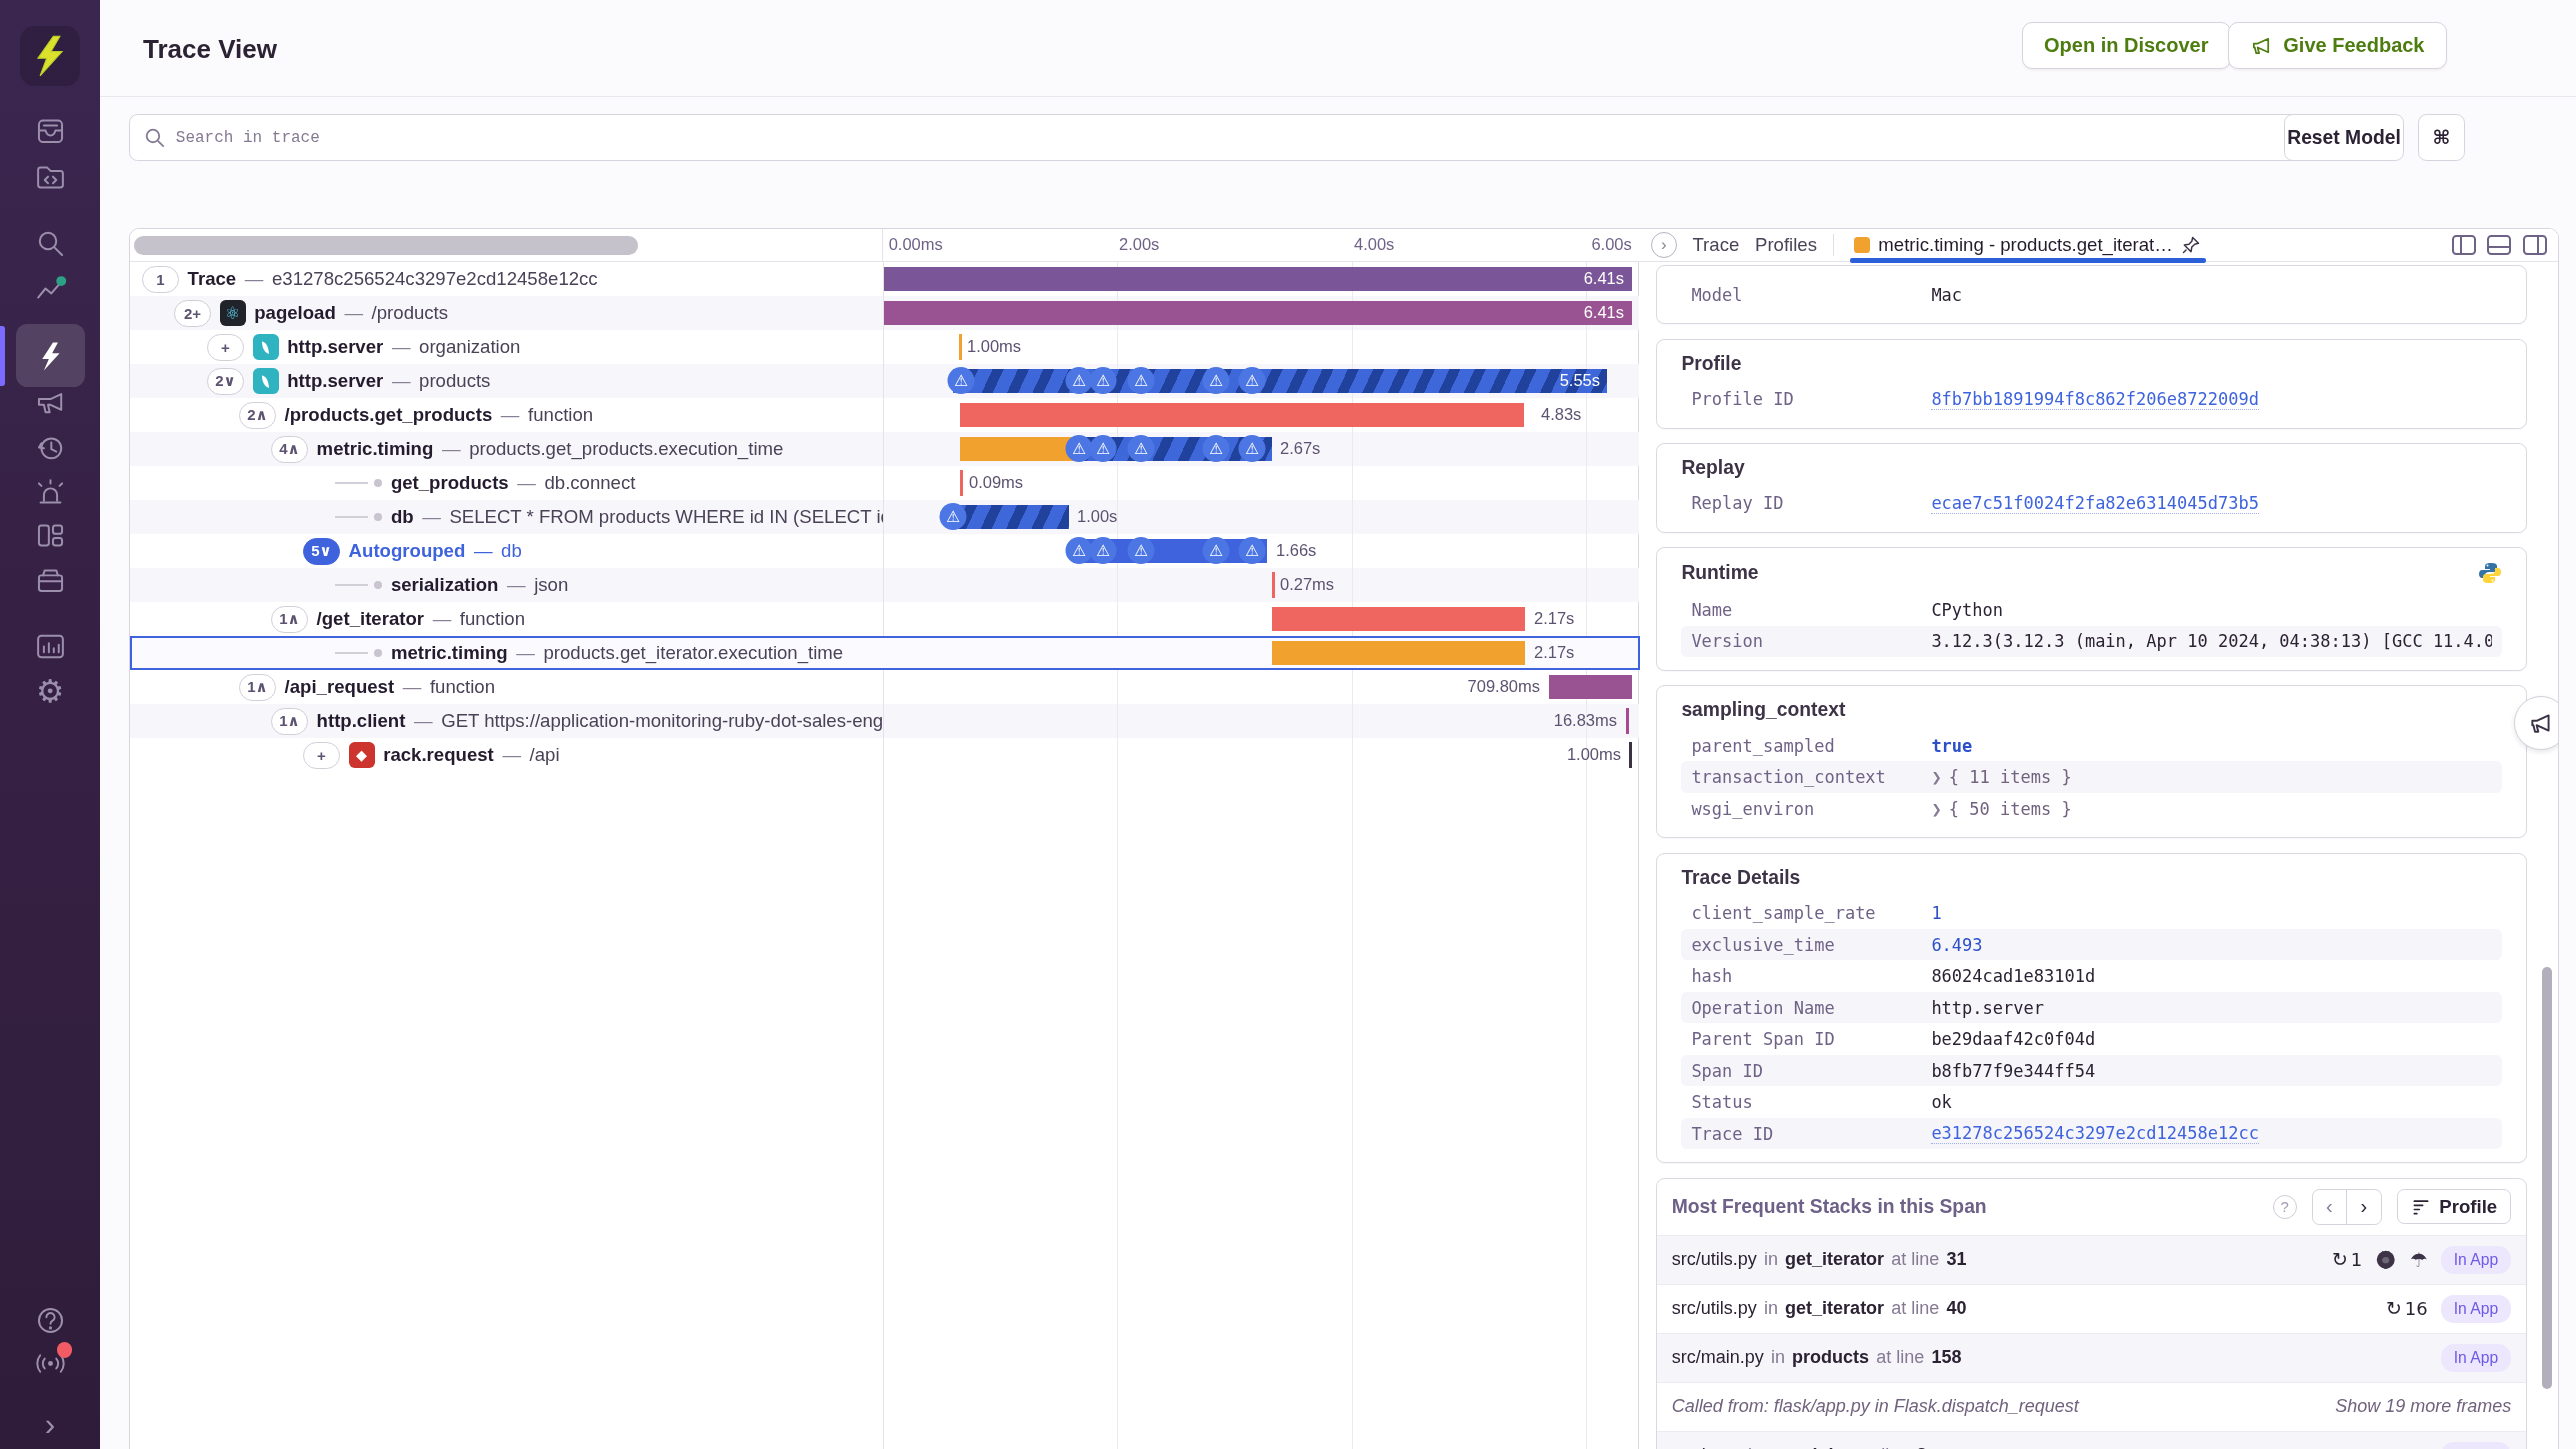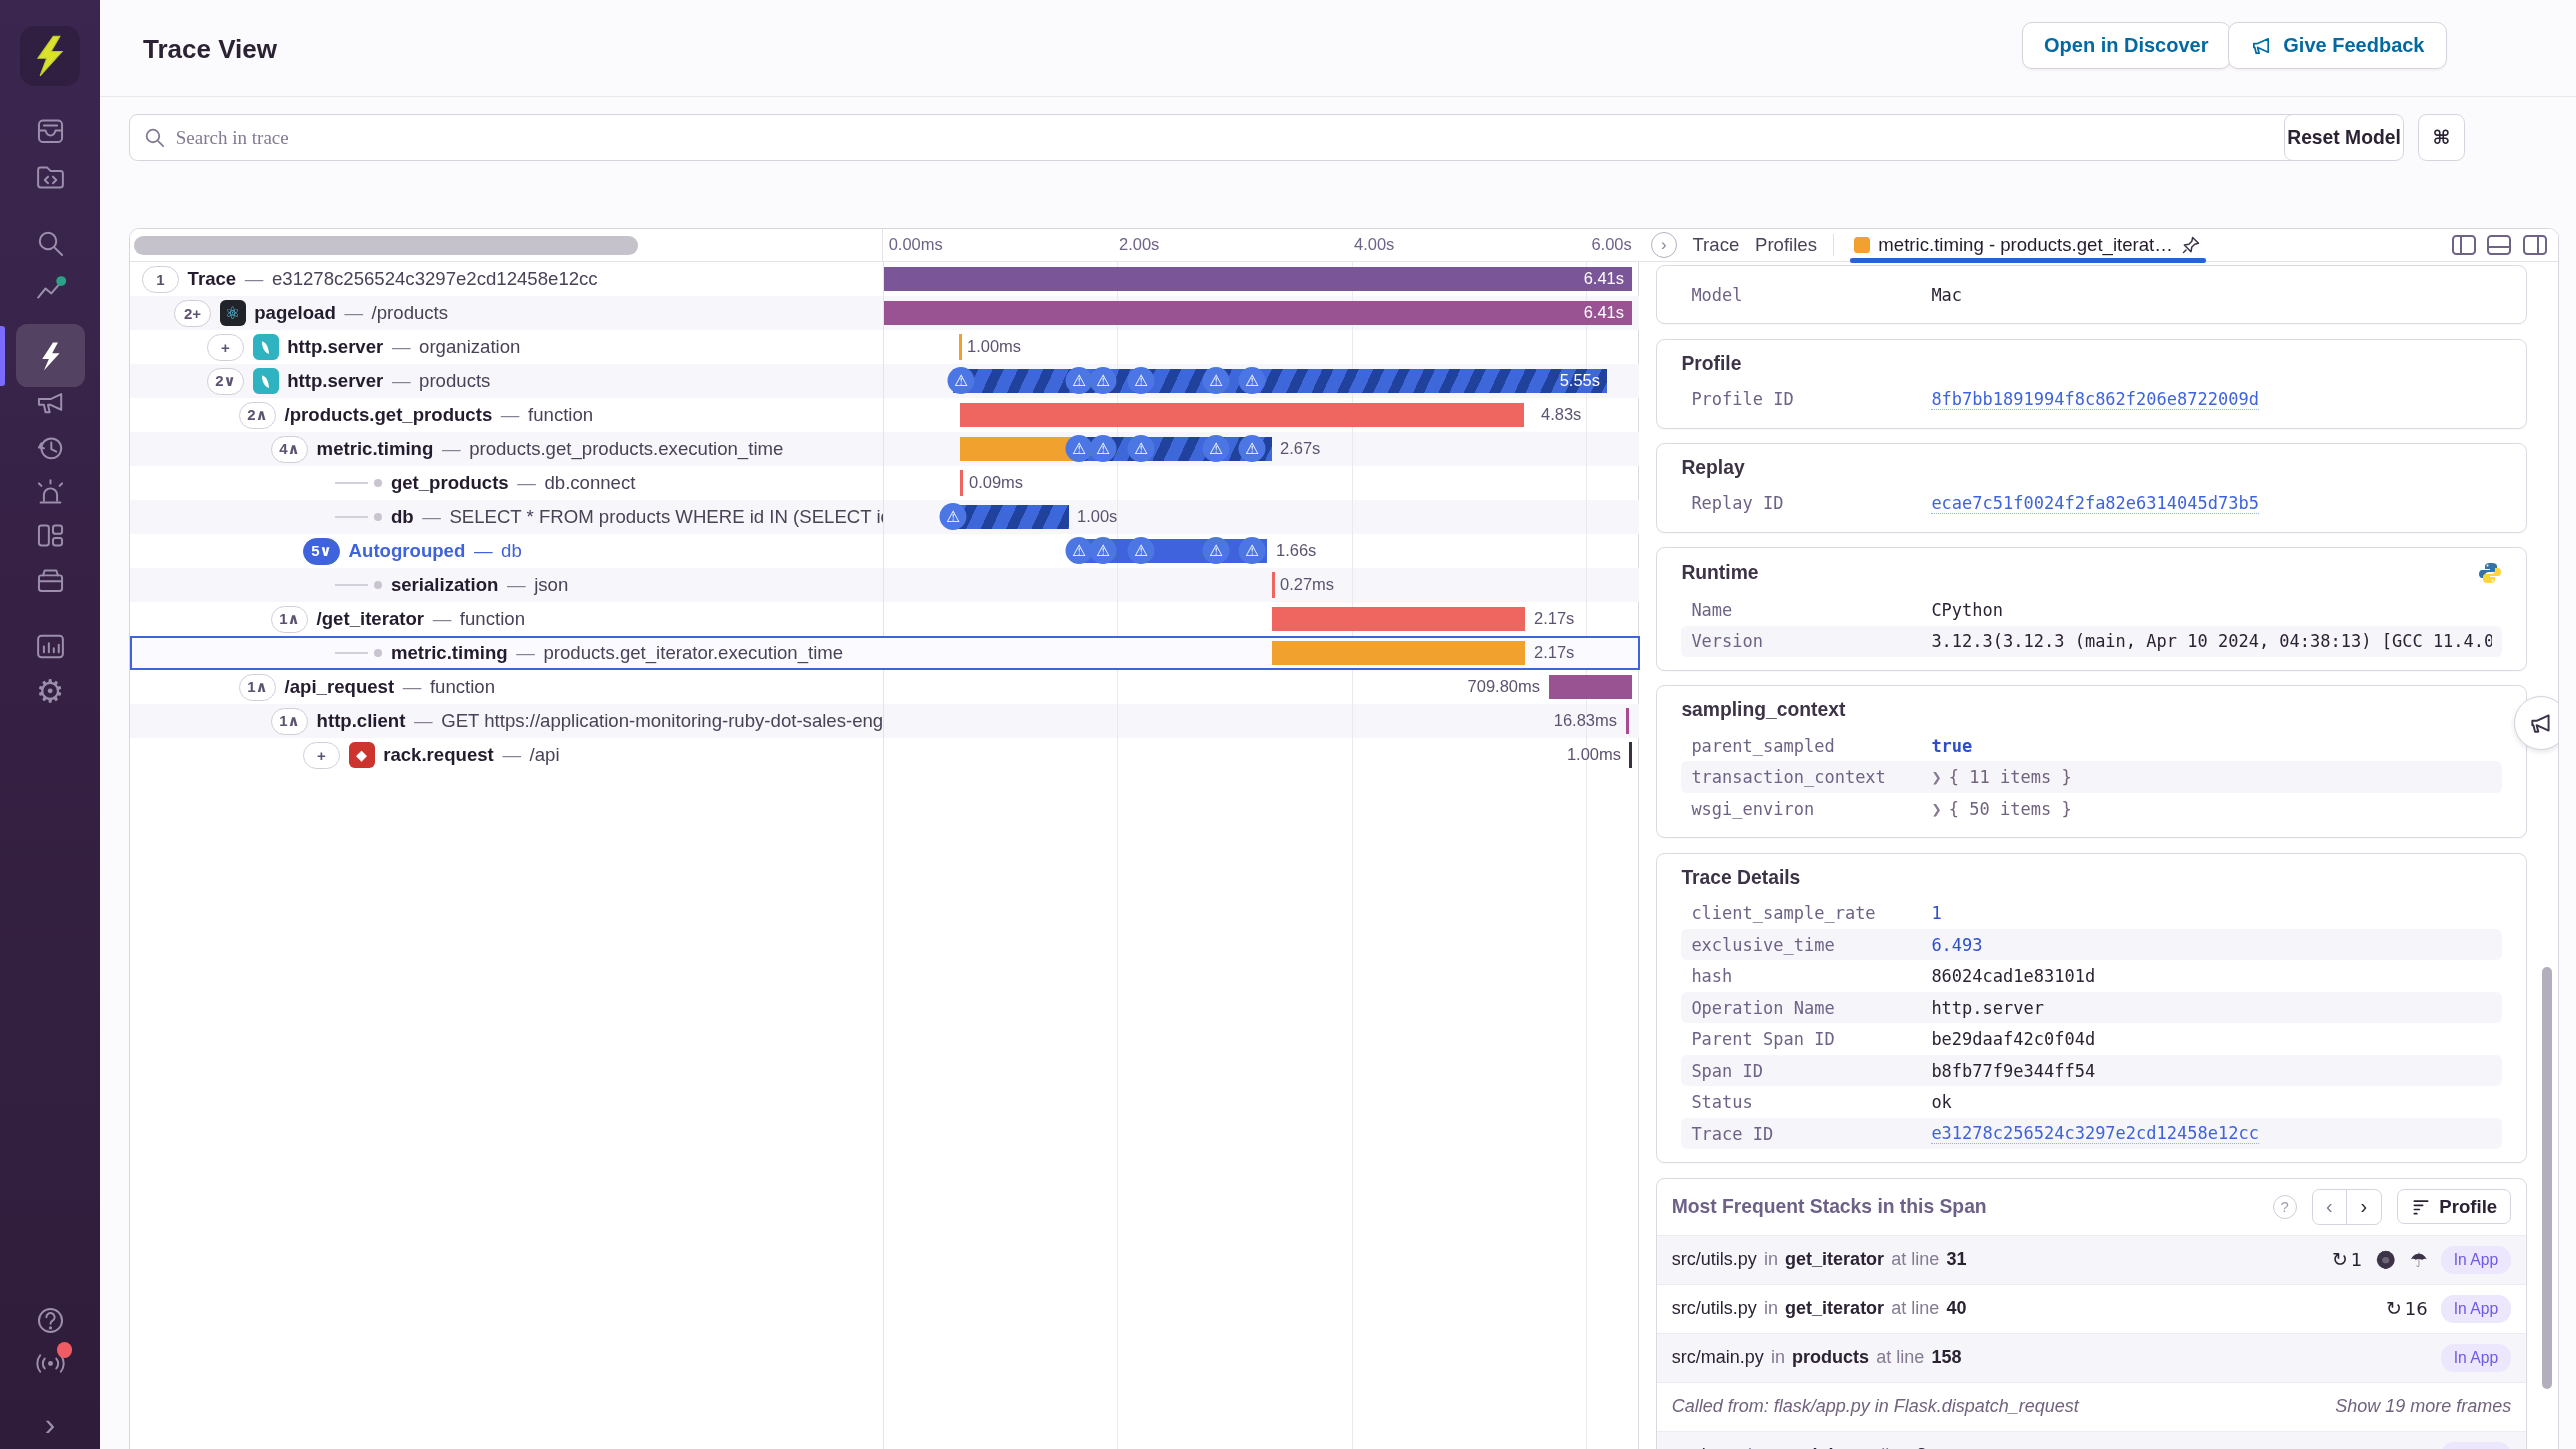--- a/index.html
+++ b/index.html
@@ -18,26 +18,26 @@
   .nav-active-bg { position:absolute; left:15.7px; top:-8.6px; width:69px; height:63px; background:rgba(255,255,255,.14); border-radius:11.4px; }
   .nav-indicator { position:absolute; left:0; top:-7.2px; width:5px; height:60px; background:#7c6bff; border-radius:0 2.9px 2.9px 0; }
   .nav-glyph { font-size:31.5px; line-height:1; }
   .red-dot { position:absolute; top:-4.3px; right:21.5px; width:15.7px; height:15.7px; border-radius:50%; background:#f15c64; }
 
   
   .main { position:absolute; left:100px; top:0; width:2476px; height:1450px; background:#fbfafc; }
   .topbar { position:absolute; left:0; top:0; width:2476px; height:97px; border-bottom:1.4px solid #eae6ee; }
   .page-title { position:absolute; left:43px; top:34px; font-size:26px; font-weight:600; color:#2b2233; }
   .hbtn { position:absolute; top:21.5px; height:47px; background:#fff; border:1.4px solid #d8d2de; border-radius:10px;
-    display:flex; align-items:center; gap:10px; padding:0 21.5px; font-size:20px; font-weight:700; color:#0369a1; cursor:pointer; box-shadow:0 1.4px 2.1px rgba(40,30,60,.04); }
+    display:flex; align-items:center; gap:10px; padding:0 21.5px; font-size:20px; font-weight:700; color:#4d7c0f; cursor:pointer; box-shadow:0 1.4px 2.1px rgba(40,30,60,.04); }
   .hbtn svg { width:23px; height:23px; }
 
   .searchrow { position:absolute; left:29px; top:114px; width:2430px; height:47px; }
   .search-box { position:absolute; left:0; top:0; width:2252px; height:47px; background:#fff; border:1.4px solid #d8d2de; border-radius:8.6px; display:flex; align-items:center; padding:0 14.3px; gap:10px; }
-  .search-box input { border:none; outline:none; flex:1; font-size:19px; color:#2b2233; font-family:Liberation Serif, serif; background:transparent; }
+  .search-box input { border:none; outline:none; flex:1; font-size:16px; color:#2b2233; font-family:Liberation Mono, monospace; background:transparent; }
   .search-box input::placeholder { color:#857a93; }
   .sbtn { position:absolute; top:0; height:47px; background:#fff; border:1.4px solid #d8d2de; border-radius:8.6px;
     display:flex; align-items:center; justify-content:center; font-size:19.3px; font-weight:700; color:#2b2233; cursor:pointer; }
 
   
   .container { position:absolute; left:29px; top:185px; width:2430px; height:1238px; background:#fff;
     border:1.4px solid #d9d4de; border-radius:10px; display:flex; overflow:hidden;margin-top:43px; }
   .trace-panel { position:relative; width:1510px; height:100%; border-right:1.4px solid #ddd8e2; }
   .tl-header { position:absolute; left:0; top:0; width:1510px; height:33px; border-bottom:1.4px solid #e6e2ea; display:flex; z-index:6; background:#fff; }
   .minimap { position:relative; width:753px; height:100%; border-right:1.4px solid #e6e2ea; }

